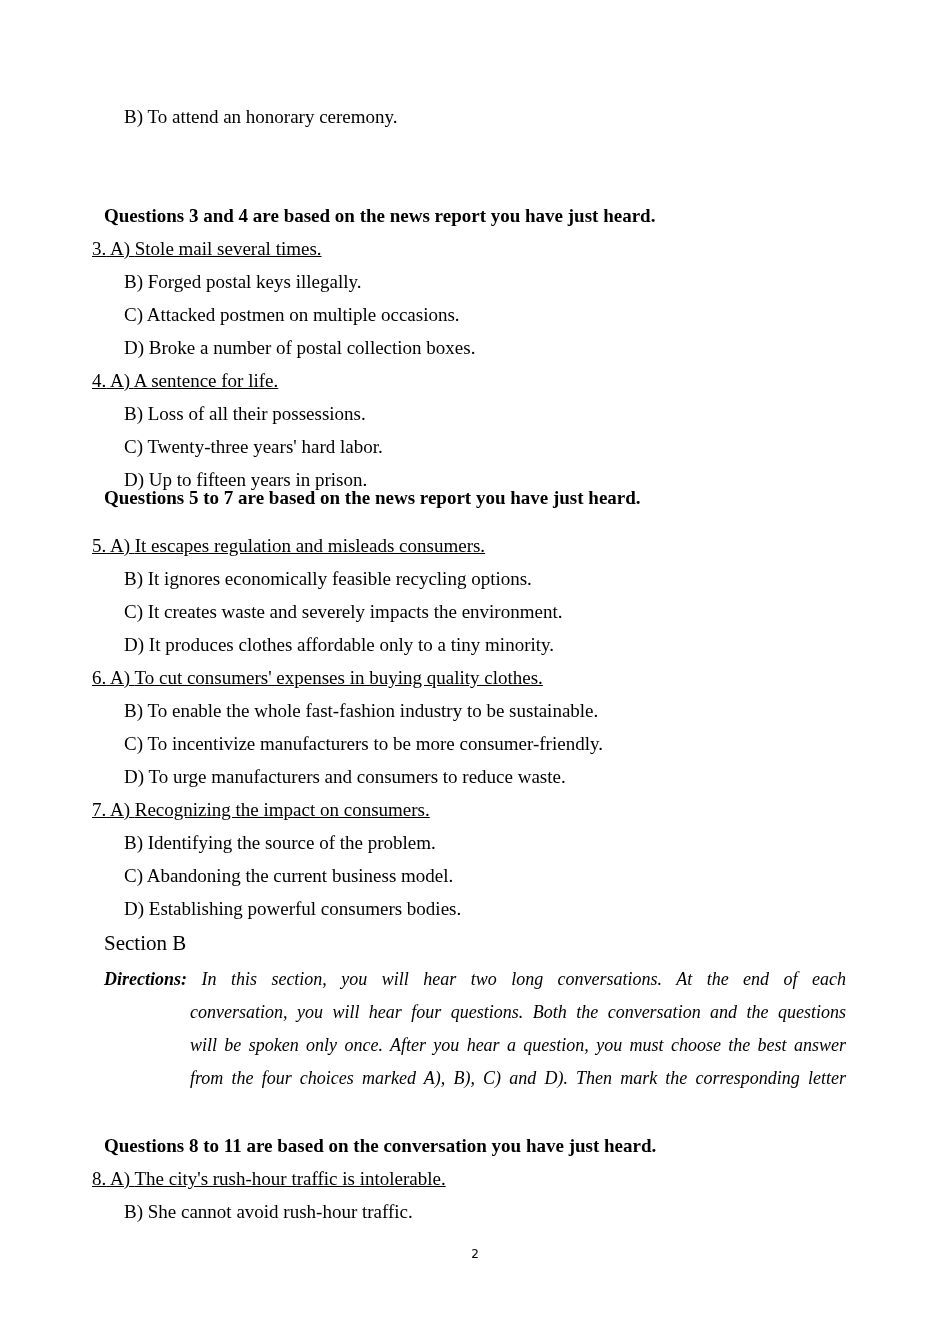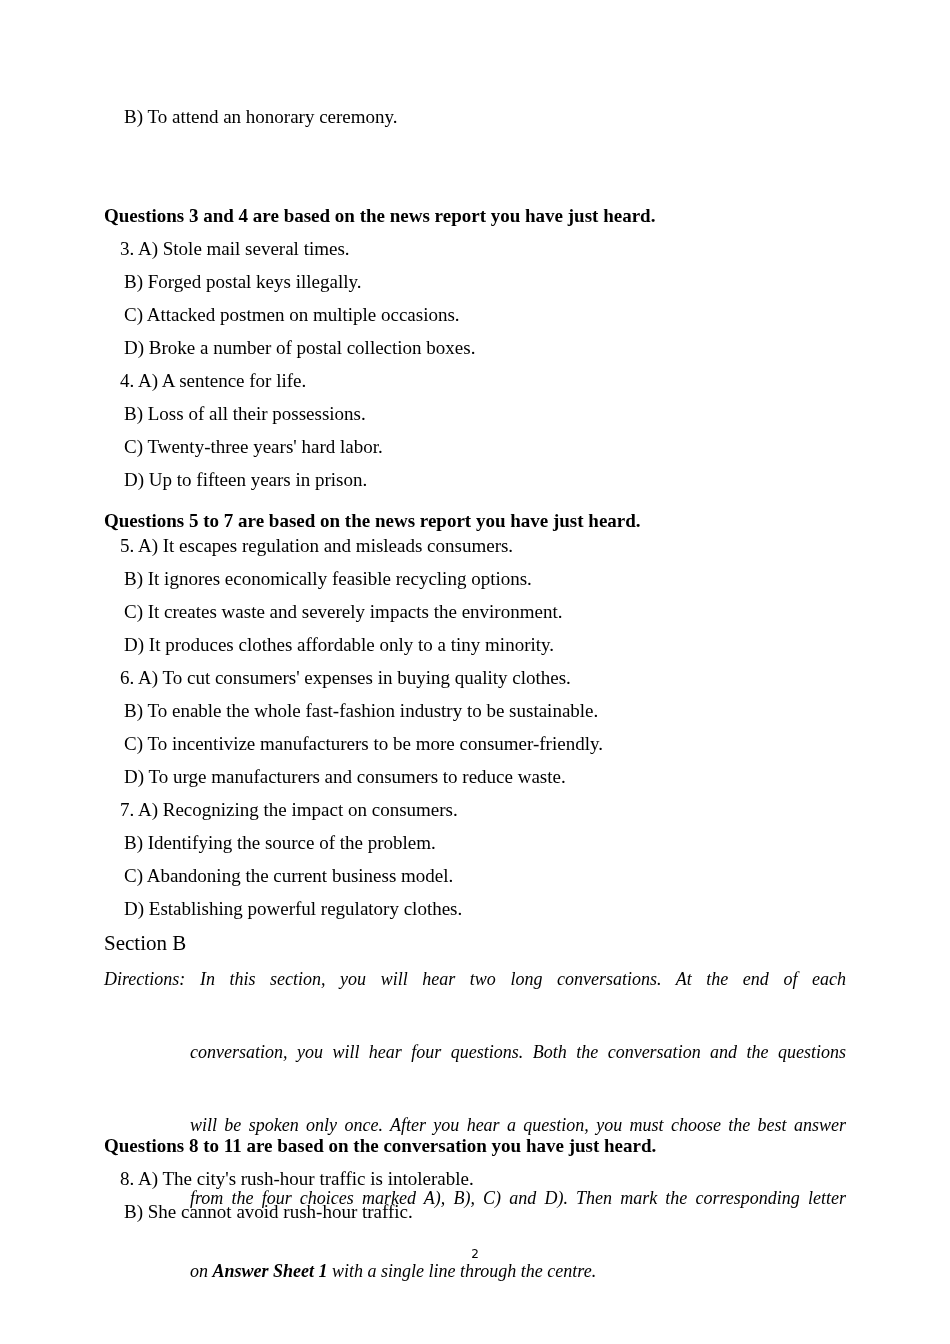--- a/index.html
+++ b/index.html
@@ -1,29 +1,29 @@
 <!DOCTYPE html>
 <html><head>
   <meta charset="utf-8">
   <style>
     html, body { margin: 0; padding: 0; background: #ffffff; }
     body { width: 950px; height: 1344px; position: relative; overflow: hidden;
            font-family: "Liberation Serif", "DejaVu Serif", serif; color: #000; }
     .page { position: absolute; left: 0; top: 0; width: 950px; height: 1344px; }
     .line { position: absolute; font-size: 19px; line-height: 33px; white-space: nowrap; }
-    .num { left: 120px; }
+    .num { left: 92px; text-decoration: underline; }
     .opt { left: 124px; }
     .heading { left: 104px; font-weight: bold; }
     .section { position: absolute; left: 104px; font-size: 21px; font-weight: normal; line-height: 33px; }
     .directions { position: absolute; left: 104px; top: 963px; width: 742px; font-size: 18px;
                   font-style: italic; line-height: 33px; }
     .dir-row { display: block; text-align: justify; text-align-last: justify; white-space: nowrap; height: 33px; }
-    .dir-row.indent { padding-left: 86px; margin-top: 40px; }
+    .dir-row.indent { padding-left: 86px; }
     .dir-row.last { text-align-last: left; }
-    .dir-label { font-weight: normal; font-style: italic; }
+    .dir-label { font-weight: bold; font-style: italic; }
     .bold-inline { font-weight: bold; }
     .page-number { position: absolute; left: 0; width: 950px; top: 1247px; text-align: center;
                    font-family: "DejaVu Sans", sans-serif; font-size: 12px; }
   </style>
 </head>
 <body>
 
 <div class="page">
 
   <div class="line opt" style="top:100px">
@@ -62,21 +62,21 @@
   </div>
   <div class="line opt" style="top:430px">
     <span>C)</span>
     <span>Twenty-three years' hard labor.</span>
   </div>
   <div class="line opt" style="top:463px">
     <span>D)</span>
     <span>Up to fifteen years in prison.</span>
   </div>
 
-  <div class="line heading" style="top:504px">Questions 5 to 7 are based on the news report you have just heard.</div>
+  <div class="line heading" style="top:481px">Questions 5 to 7 are based on the news report you have just heard.</div>
 
   <div class="line num" style="top:529px">
     <span>5.</span>
     <span>A)</span>
     <span>It escapes regulation and misleads consumers.</span>
   </div>
   <div class="line opt" style="top:562px">
     <span>B)</span>
     <span>It ignores economically feasible recycling options.</span>
   </div>
@@ -115,31 +115,30 @@
   <div class="line opt" style="top:826px">
     <span>B)</span>
     <span>Identifying the source of the problem.</span>
   </div>
   <div class="line opt" style="top:859px">
     <span>C)</span>
     <span>Abandoning the current business model.</span>
   </div>
   <div class="line opt" style="top:892px">
     <span>D)</span>
-    <span>Establishing powerful regulatory clothes.</span>
+    <span>Establishing powerful consumers bodies.</span>
   </div>
 
   <div class="section" style="top:927px">Section B</div>
 
   <div class="directions">
     <span class="dir-row"><span class="dir-label">Directions:</span> <span>In this section, you will hear two long conversations. At the end of each</span></span>
     <span class="dir-row indent">conversation, you will hear four questions. Both the conversation and the questions</span>
     <span class="dir-row indent">will be spoken only once. After you hear a question, you must choose the best answer</span>
     <span class="dir-row indent">from the four choices marked A), B), C) and D). Then mark the corresponding letter</span>
-    <span class="dir-row indent last"><span>on </span><span class="bold-inline">Answer Sheet 1</span><span> with a single line through the centre.</span></span>
   </div>
 
   <div class="line heading" style="top:1129px">Questions 8 to 11 are based on the conversation you have just heard.</div>
 
   <div class="line num" style="top:1162px">
     <span>8.</span>
     <span>A)</span>
     <span>The city's rush-hour traffic is intolerable.</span>
   </div>
   <div class="line opt" style="top:1195px">

